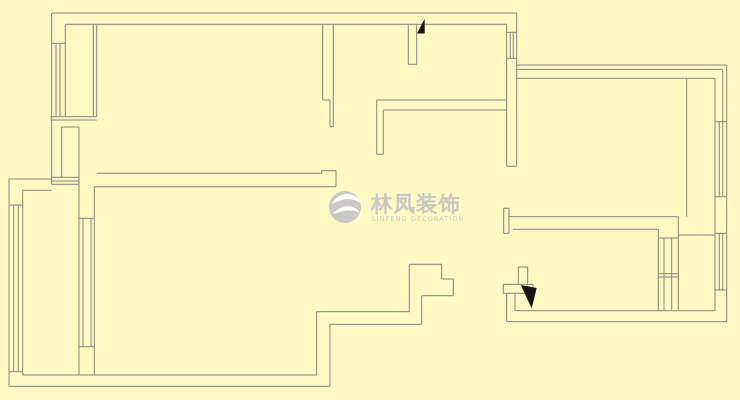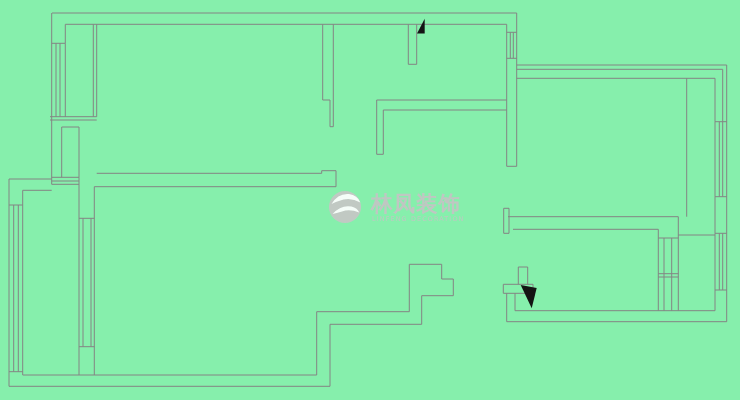--- a/index.html
+++ b/index.html
@@ -20,21 +20,21 @@
   .brand-en{
     font-family:"DejaVu Sans","Liberation Sans",sans-serif;
     font-size:6.4px;
     font-weight:400;
     letter-spacing:1.15px;
   }
 </style>
 </head>
 <body>
 
-<div class="stage" style="background: #86efac;">
+<div class="stage" style="background: #fef9c3;">
   <svg id="plan-svg" width="740" height="400" viewBox="0 0 740 400">
     <g id="walls-layer">
         <line x1="52" y1="13" x2="516.7" y2="13" stroke="#848484" stroke-width="1"></line>
         <line x1="516.7" y1="13" x2="516.7" y2="166.3" stroke="#848484" stroke-width="1"></line>
         <line x1="516.7" y1="65" x2="726.7" y2="65" stroke="#848484" stroke-width="1"></line>
         <line x1="726.7" y1="65" x2="726.7" y2="321.7" stroke="#848484" stroke-width="1"></line>
         <line x1="506.7" y1="321.7" x2="726.7" y2="321.7" stroke="#848484" stroke-width="1"></line>
         <line x1="506.7" y1="293.3" x2="506.7" y2="321.7" stroke="#848484" stroke-width="1"></line>
         <line x1="503.3" y1="284.3" x2="533" y2="284.3" stroke="#848484" stroke-width="1"></line>
         <line x1="503.3" y1="293.3" x2="533" y2="293.3" stroke="#848484" stroke-width="1"></line>

